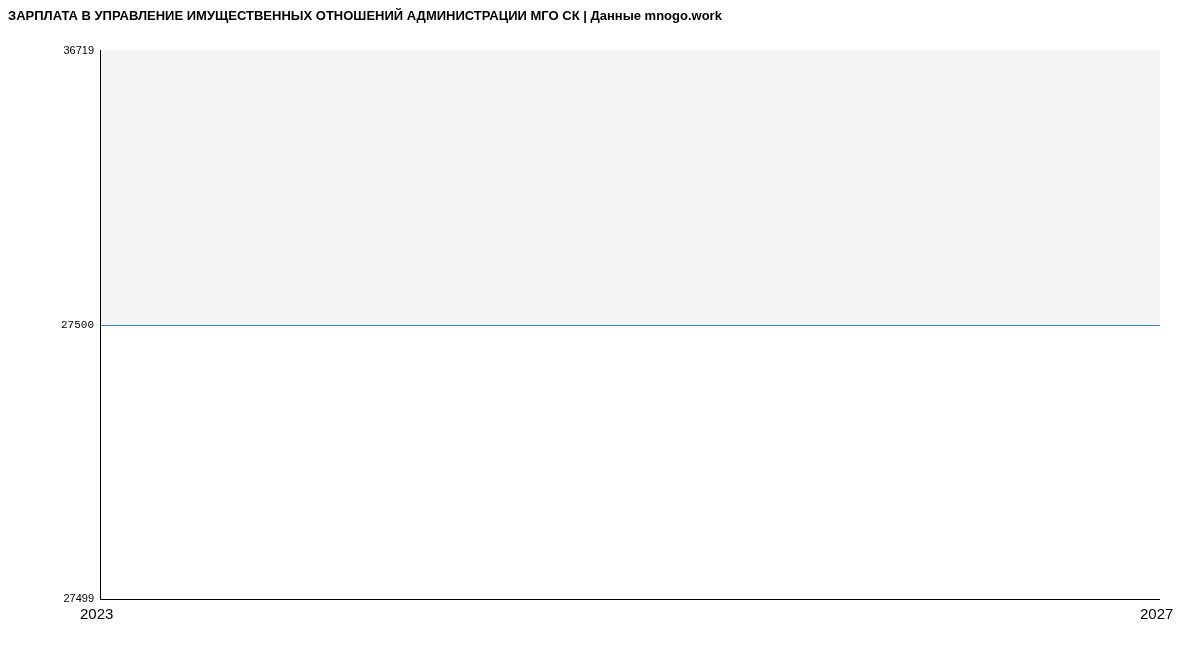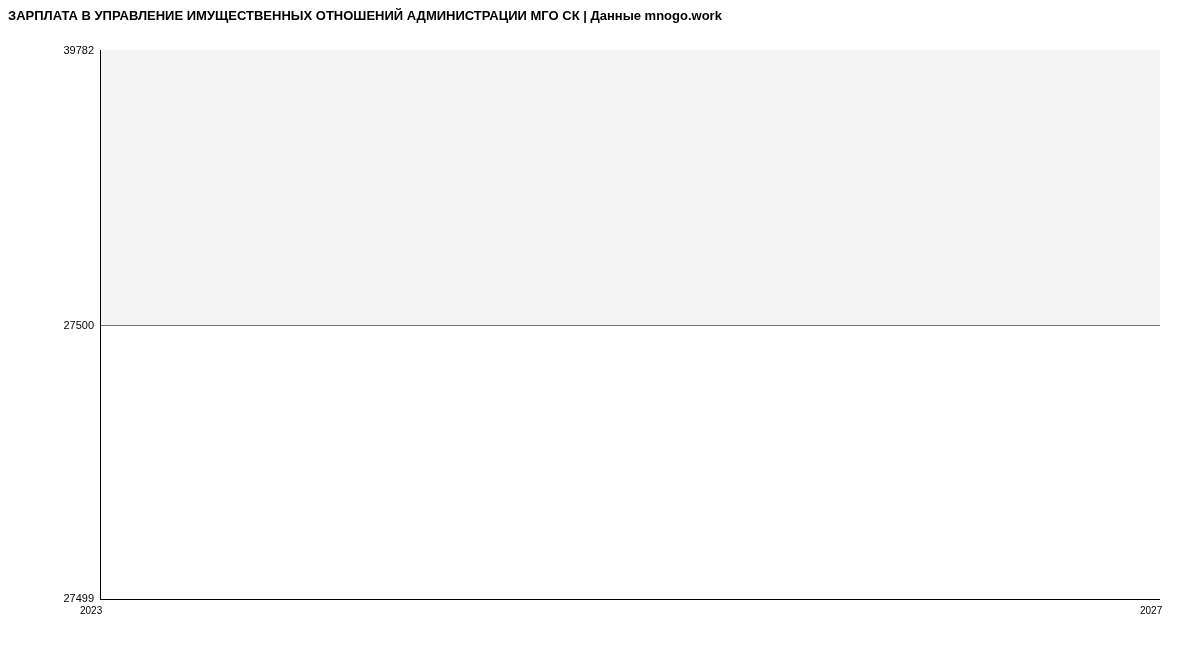--- a/index.html
+++ b/index.html
@@ -51,37 +51,37 @@
     }
     .y-tick-label {
       position: absolute;
       right: 1106px;
       font-size: 11px;
       color: #000;
       text-align: right;
       transform: translateY(-50%);
     }
     .y-tick-27501 { top: 50px; }
-    .y-tick-27500 { top: 325px; }
+    .y-tick-27500 { top: 325px; font-family: Liberation Mono, monospace; }
     .y-tick-27499 { top: 604px; transform: translateY(-100%); }
     .x-tick-label {
       position: absolute;
       top: 605px;
-      font-size: 10px;
+      font-size: 15px;
       color: #000;
     }
     .x-tick-2023 { left: 80px; }
     .x-tick-2024 { left: 1140px; }
   </style>
 </head>
 <body>
 
 <div class="chart-title">ЗАРПЛАТА В УПРАВЛЕНИЕ ИМУЩЕСТВЕННЫХ ОТНОШЕНИЙ АДМИНИСТРАЦИИ МГО СК | Данные mnogo.work</div>
 
-<div class="y-tick-label y-tick-27501">39782</div>
+<div class="y-tick-label y-tick-27501">36719</div>
 <div class="y-tick-label y-tick-27500">27500</div>
 <div class="y-tick-label y-tick-27499">27499</div>
 
 <div class="plot-area">
   <div class="shaded-upper"></div>
   <div class="data-line"></div>
 </div>
 
 <div class="x-tick-label x-tick-2023">2023</div>
 <div class="x-tick-label x-tick-2024">2027</div>

